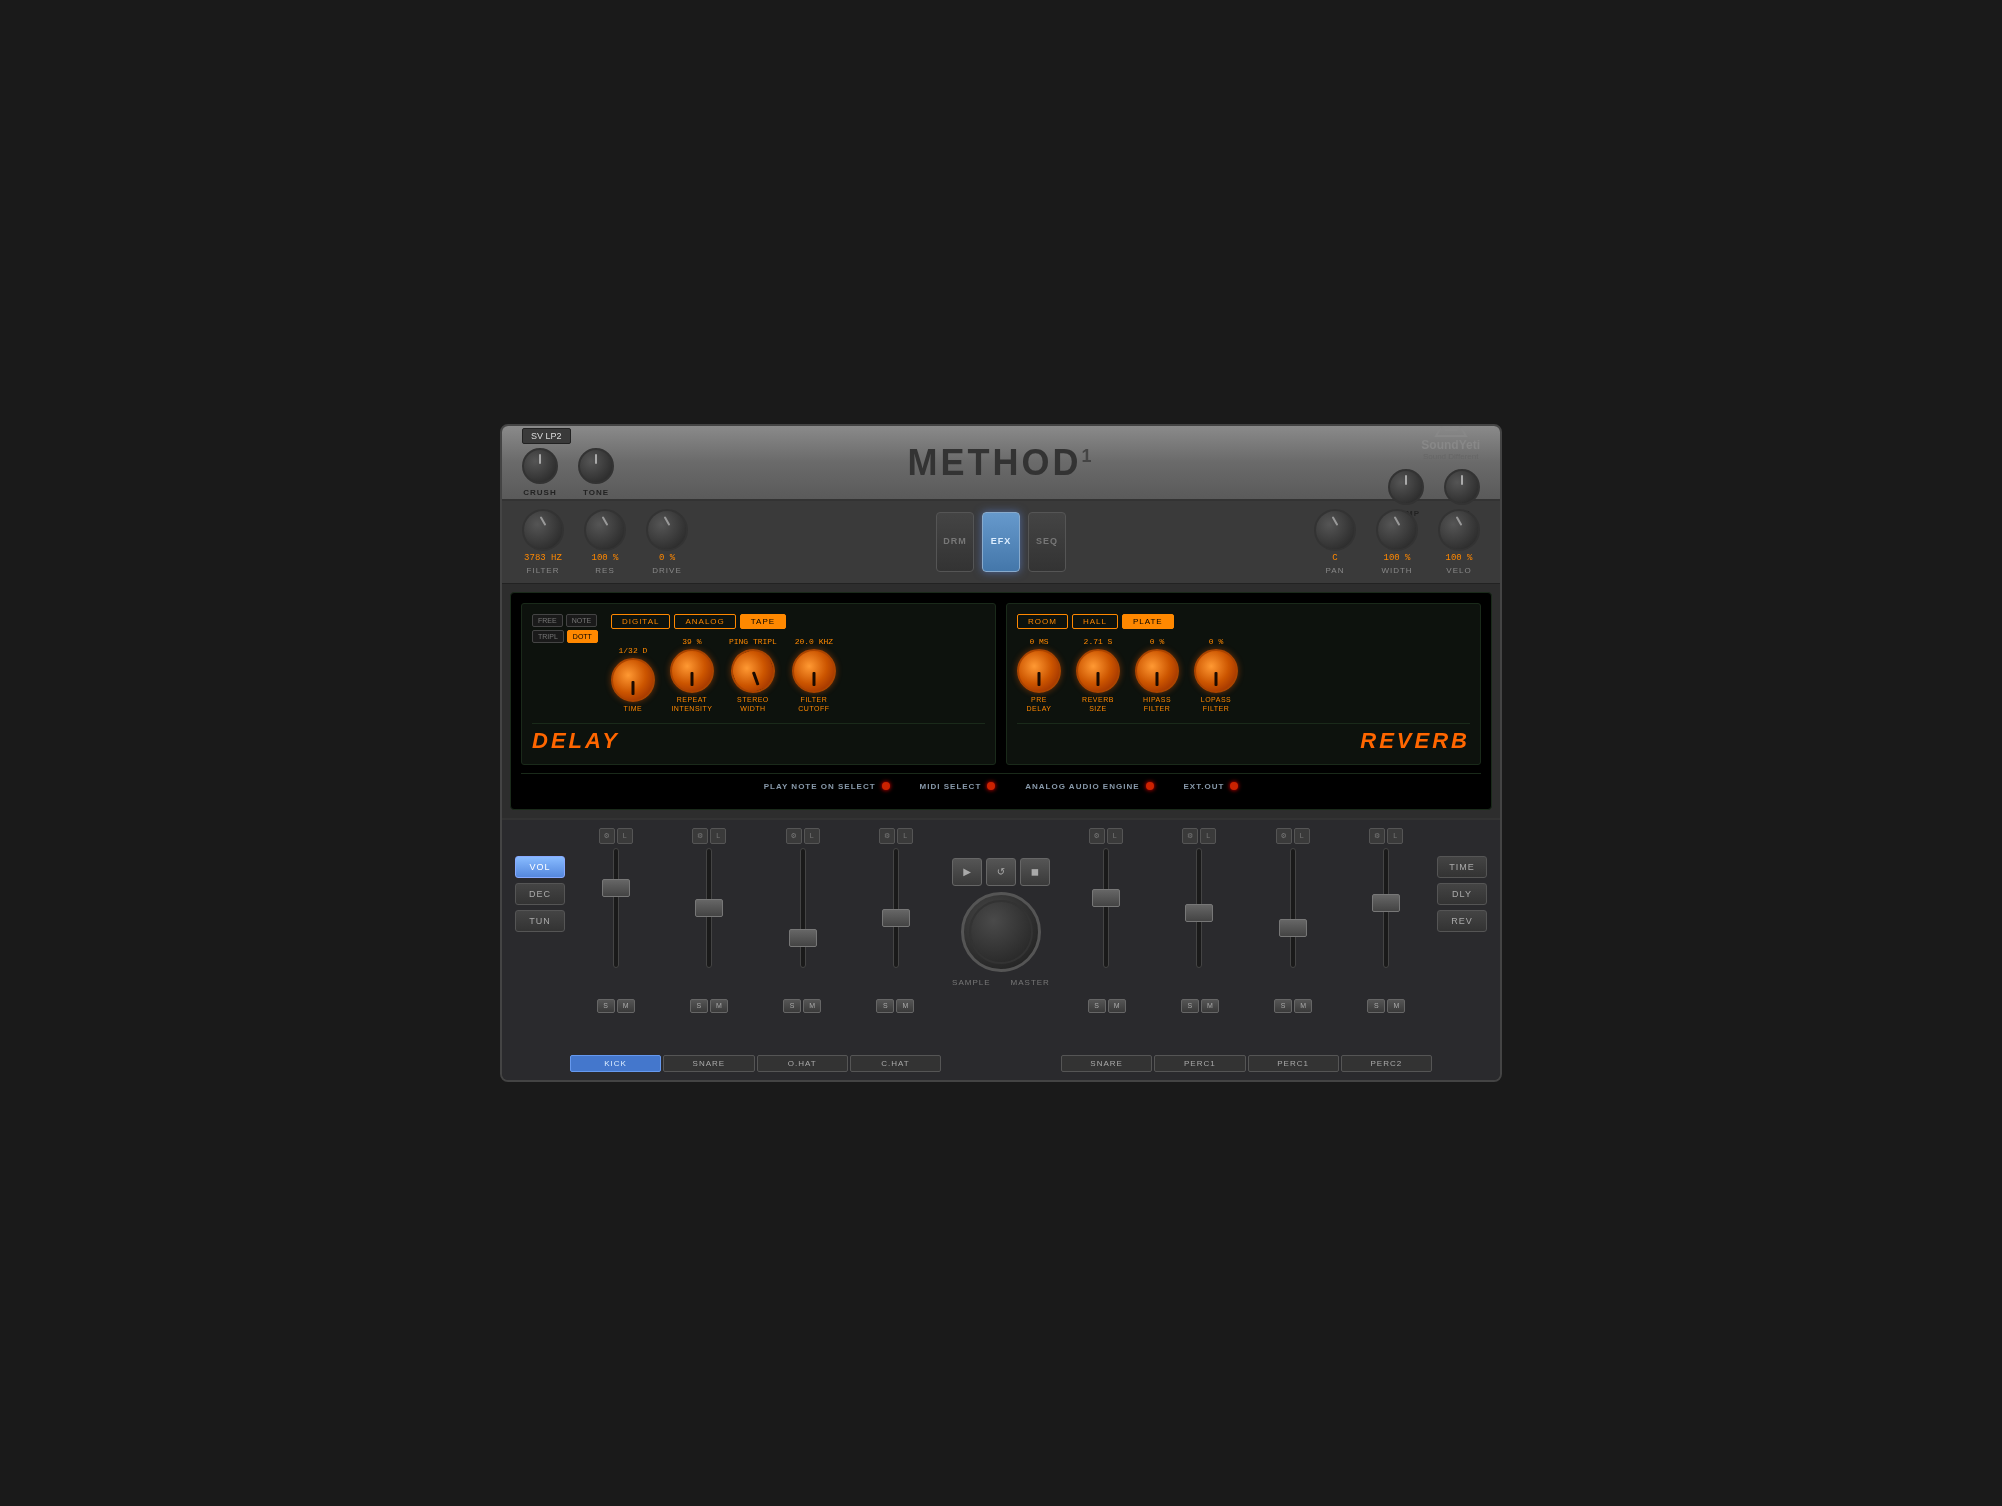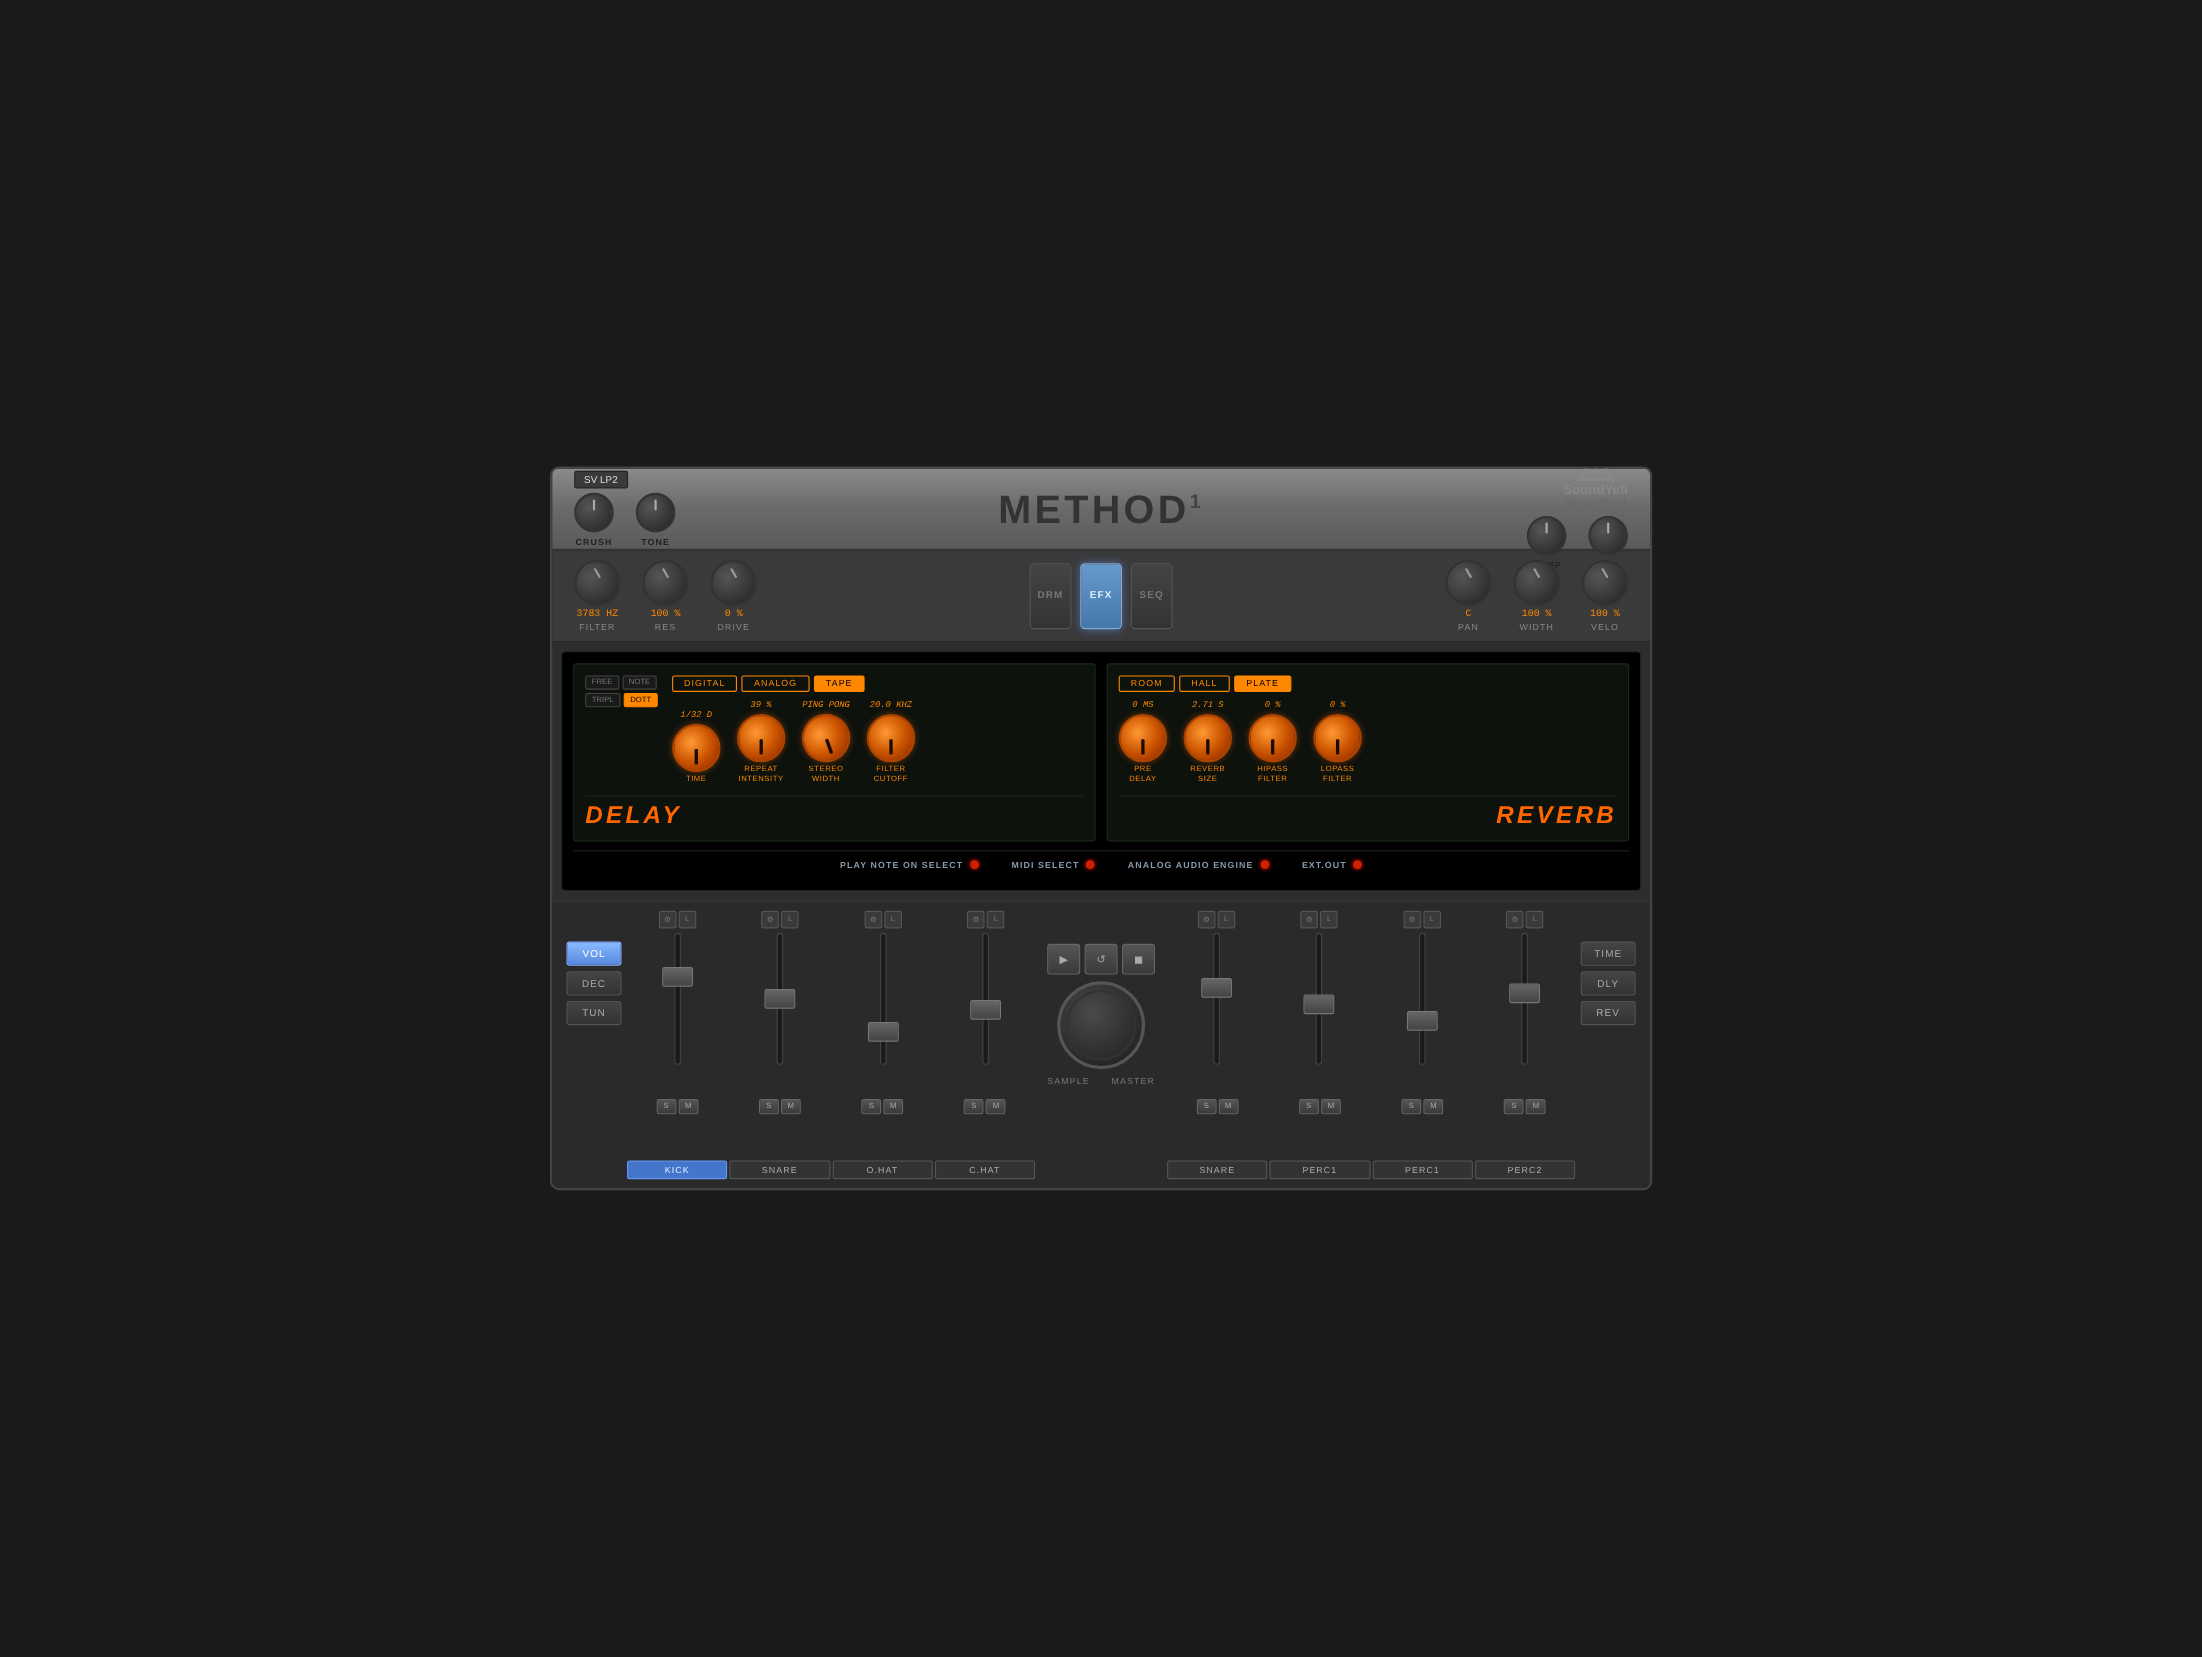--- a/index.html
+++ b/index.html
@@ -242,21 +242,20 @@
     .fx-knob-item {
       display: flex;
       flex-direction: column;
       align-items: center;
       gap: 3px;
     }
     .fx-value {
       font-size: 8px;
       color: #ff8800;
       font-family: 'Courier New', monospace;
-      font-style: italic;
     }
     .fx-knob {
       width: 44px;
       height: 44px;
       border-radius: 50%;
       background: radial-gradient(circle at 38% 38%, #ff9933 0%, #cc5500 50%, #882200 100%);
       border: 2px solid #aa4400;
       position: relative;
       cursor: pointer;
       box-shadow: 0 0 6px rgba(255,100,0,0.4);
@@ -664,21 +663,21 @@
                 <span class="fx-value">1/32 D</span>
                 <div class="fx-knob"></div>
                 <span class="fx-knob-label">TIME</span>
               </div>
               <div class="fx-knob-item">
                 <span class="fx-value">39 %</span>
                 <div class="fx-knob"></div>
                 <span class="fx-knob-label">REPEAT<br>INTENSITY</span>
               </div>
               <div class="fx-knob-item">
-                <span class="fx-value">PING PONG</span>
+                <span class="fx-value">PING TRIPL</span>
                 <div class="fx-knob" style="transform: rotate(-20deg);"></div>
                 <span class="fx-knob-label">STEREO<br>WIDTH</span>
               </div>
               <div class="fx-knob-item">
                 <span class="fx-value">20.0 KHZ</span>
                 <div class="fx-knob"></div>
                 <span class="fx-knob-label">FILTER<br>CUTOFF</span>
               </div>
             </div>
           </div>

